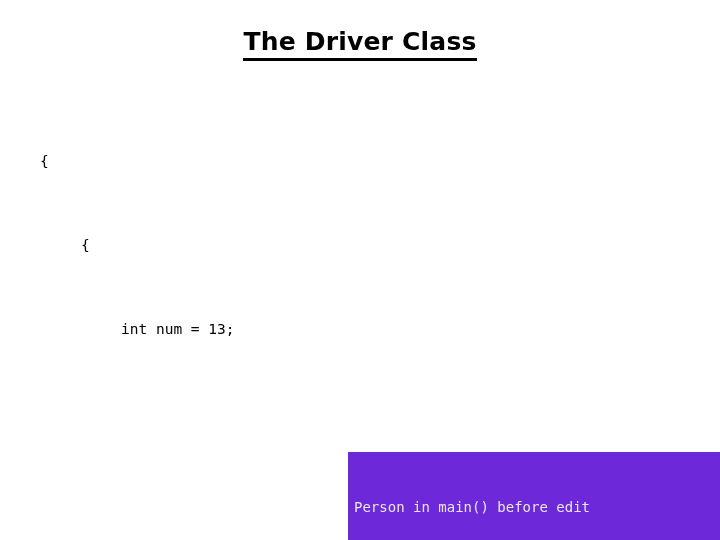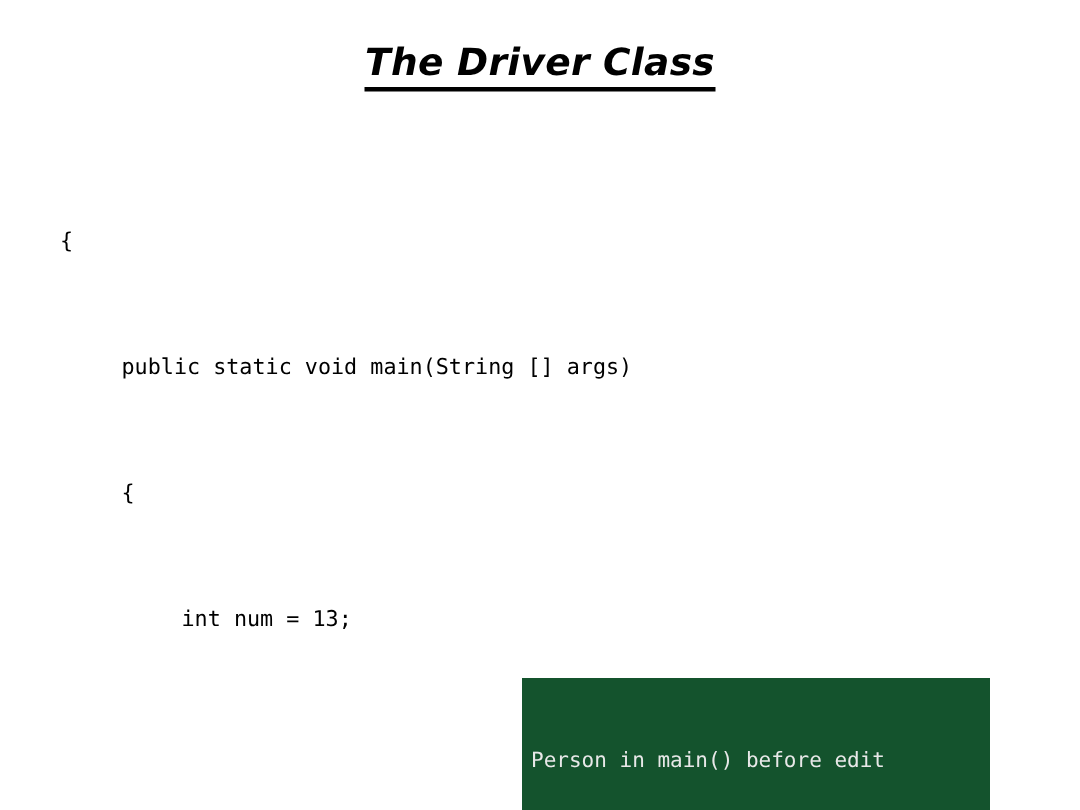--- a/index.html
+++ b/index.html
@@ -32,21 +32,20 @@
     font-size: 25px;
     font-weight: 600;
     color: #000000;
     letter-spacing: 0.2px;
     white-space: nowrap;
   }
   #slide-title .title-text {
     display: inline-block;
     border-bottom: 3px solid #000000;
     padding-bottom: 2px;
-    font-style: italic;
   }
 
   
   #code-block {
     position: absolute;
     left: 40px;
     top: 91px;
     width: 672px;
     font-family: "DejaVu Sans Mono", monospace;
     font-size: 14.5px;
@@ -61,23 +60,23 @@
   }
   .indent-0 { padding-left: 0px; }
   .indent-1 { padding-left: 41px; }
   .indent-2 { padding-left: 81px; }
 
   
   #console-overlay {
     position: absolute;
     left: 348px;
     top: 452px;
-    width: 312px;
+    width: 372px;
     height: 88px;
-    background: #14532d;
+    background: #6d28d9;
     overflow: hidden;
   }
   #console-lines {
     padding: 5px 0 0 6px;
     font-family: "DejaVu Sans Mono", monospace;
     font-size: 14px;
     line-height: 20px;
     color: #e8e8e8;
     white-space: pre;
   }
@@ -91,21 +90,20 @@
 <body>
 
 <div id="slide">
 
   <div id="slide-title">
     <span class="title-text">The Driver Class</span>
   </div>
 
   <div id="code-block">
     <div class="code-line indent-0">{</div>
-    <div class="code-line indent-1">public static void main(String [] args)</div>
     <div class="code-line indent-1">{</div>
     <div class="code-line indent-2">int num = 13;</div>
     
     
     
     
     
     
     
     

